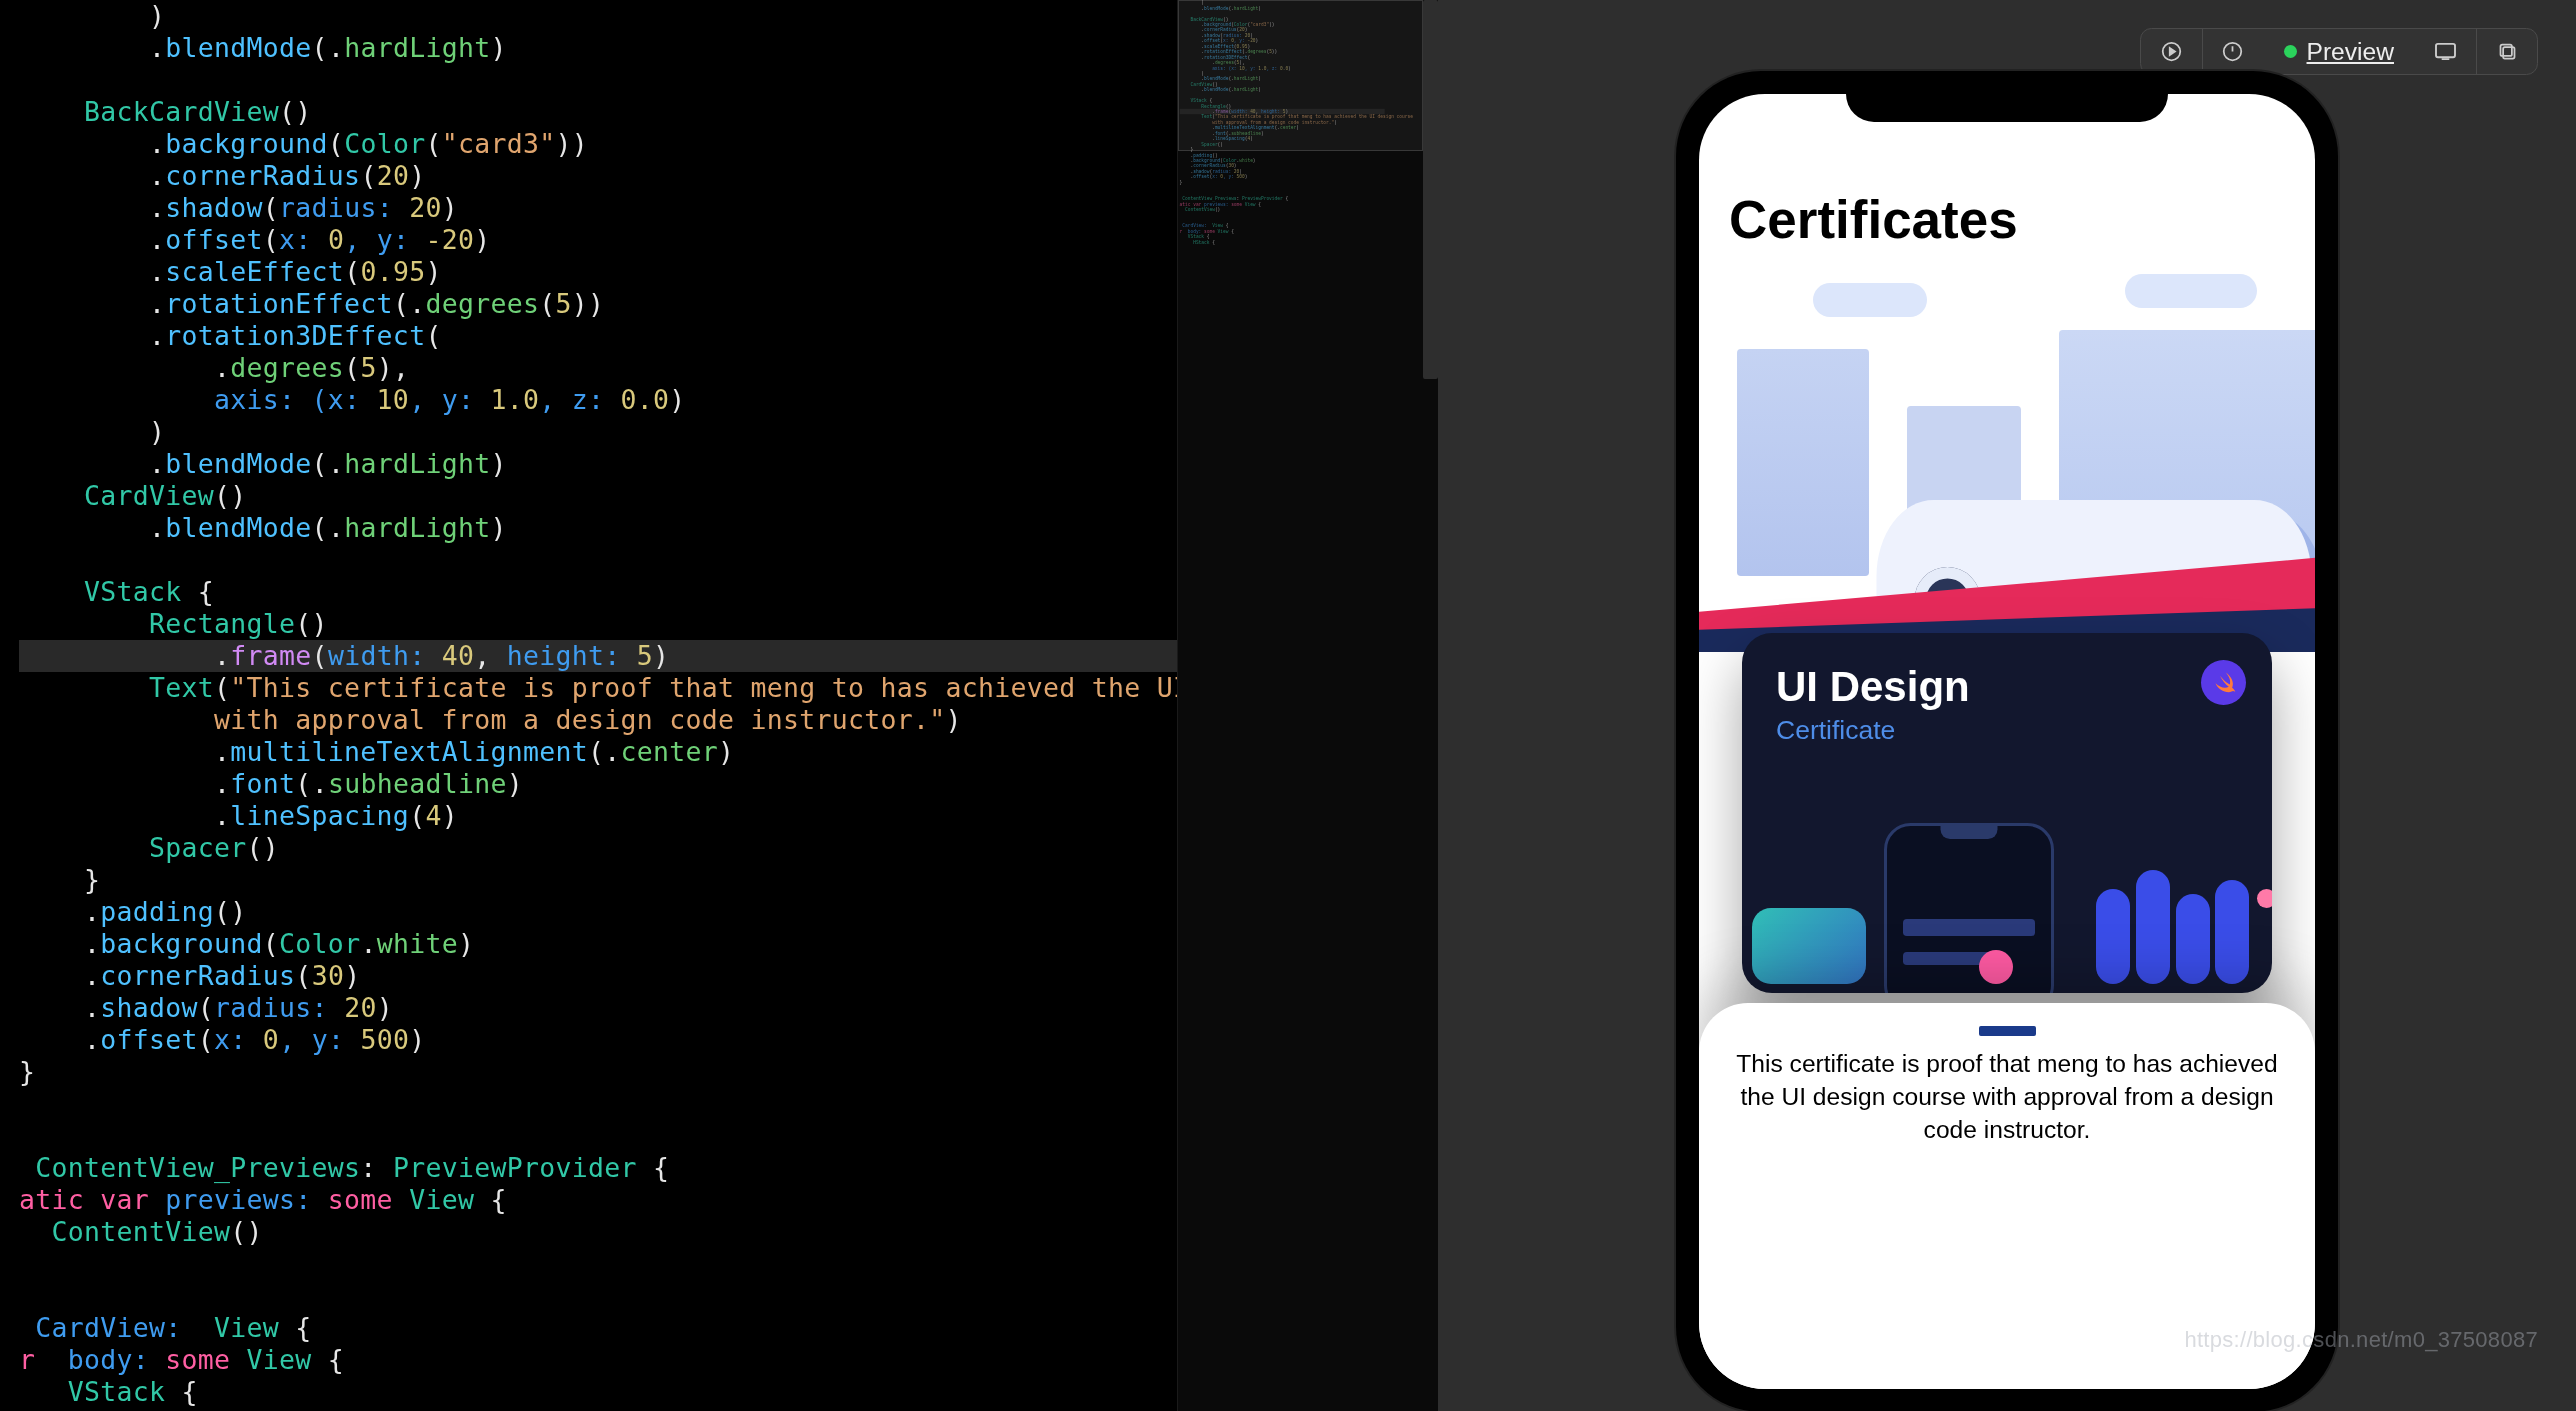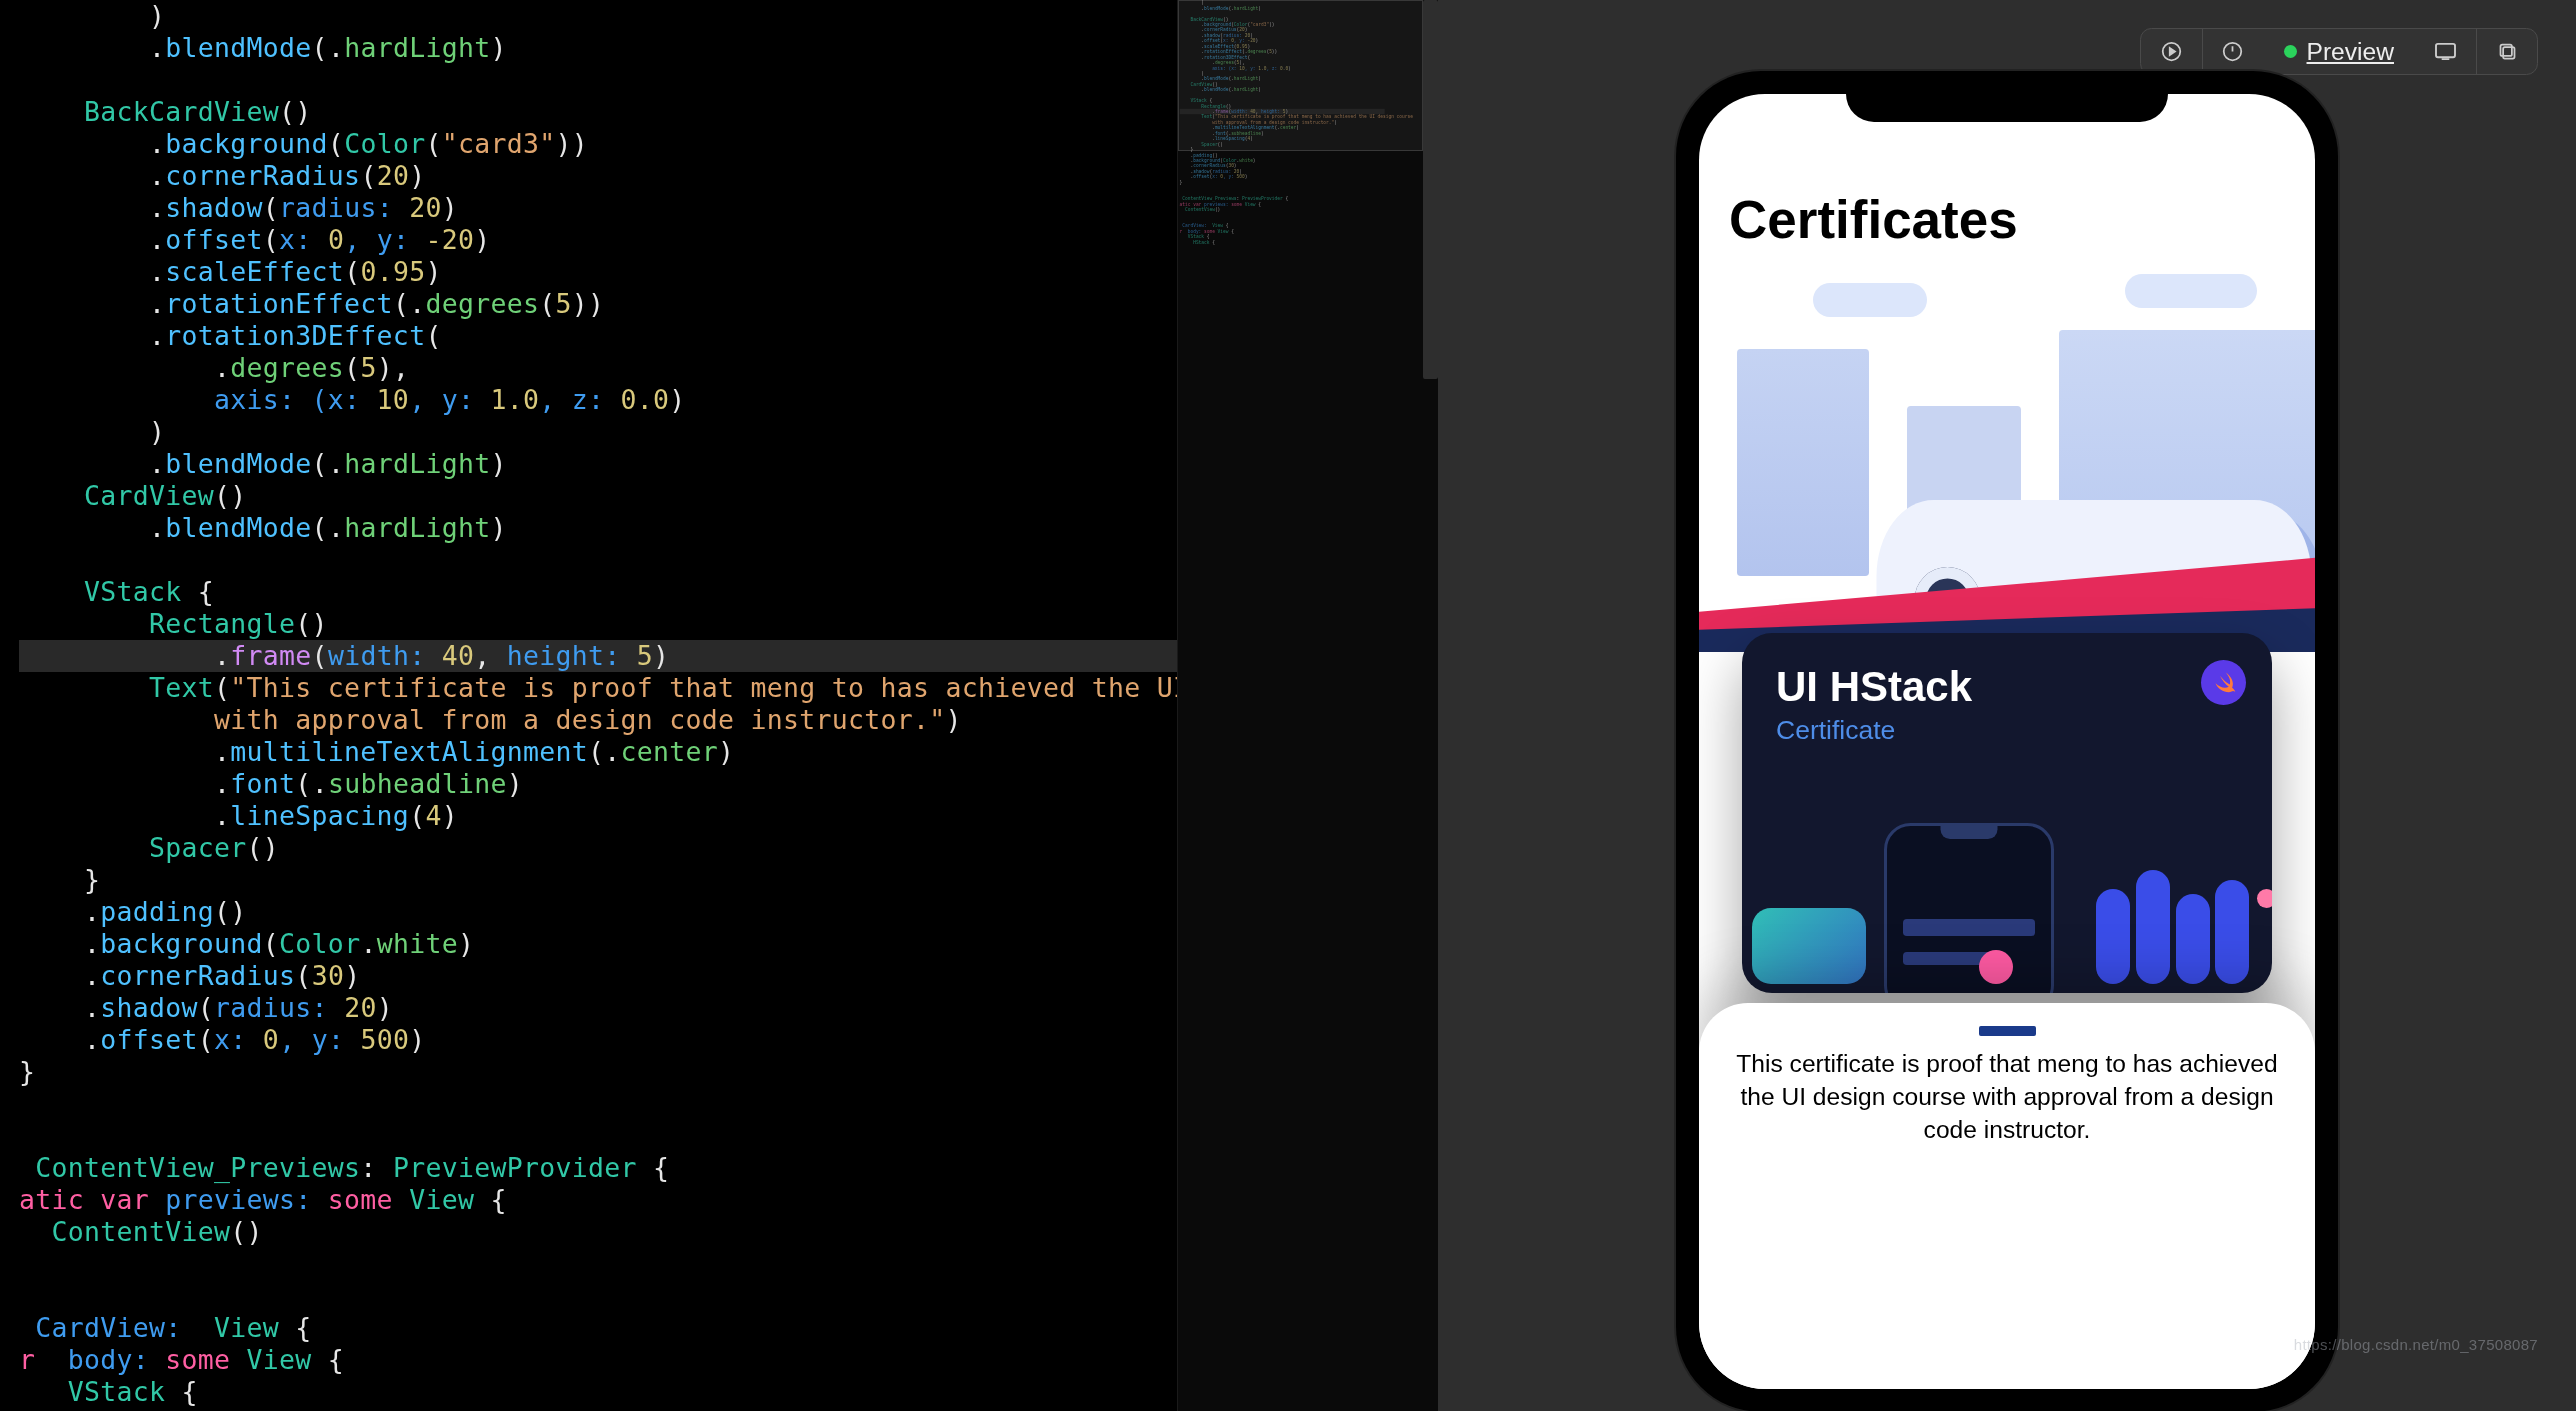--- a/index.html
+++ b/index.html
@@ -256,21 +256,21 @@
     color:#000;
     text-align:center;
     padding: 0 3.8px;
   }
   .watermark {
     position:absolute;
     right: 38px;
     bottom: 59px;
     color: rgba(170,175,185,0.45);
     font-family: sans-serif;
-    font-size: 15px;
+    font-size: 22px;
     letter-spacing: 0.3px;
     margin-top: 36px;
   }
 </style>
 </head>
 <body>
 
 <div class="app">
 
   <div class="editor-pane">
@@ -417,21 +417,21 @@
             <div class="bldg b1"></div>
               <div class="bldg b2"></div>
               <div class="bldg b3"></div>
             <div class="car"></div>
             <div class="ribbon">
                 <div class="rib-r"></div>
                 <div class="rib-b"></div>
               </div>
           </div>
           <div class="card">
-            <h2>UI HStack</h2>
+            <h2>UI Design</h2>
             <div class="sub">Certificate</div>
             <div class="swift-badge">
               <svg viewBox="0 0 24 24">
                   <path d="M14 3c3 3 5 7 4 11-2-1-6-4-9-8 2 4 5 8 8 10-3 2-8 1-12-3 2 5 7 8 12 8 2 0 3-1 4-1 1 0 2 1 2 1s-1-3-3-4c2-4 0-10-6-14z"></path>
                 </svg>
             </div>
             <div class="card-deco">
               <div class="deco-blob"></div>
               <div class="deco-phone">
                   <div class="deco-notch"></div>

